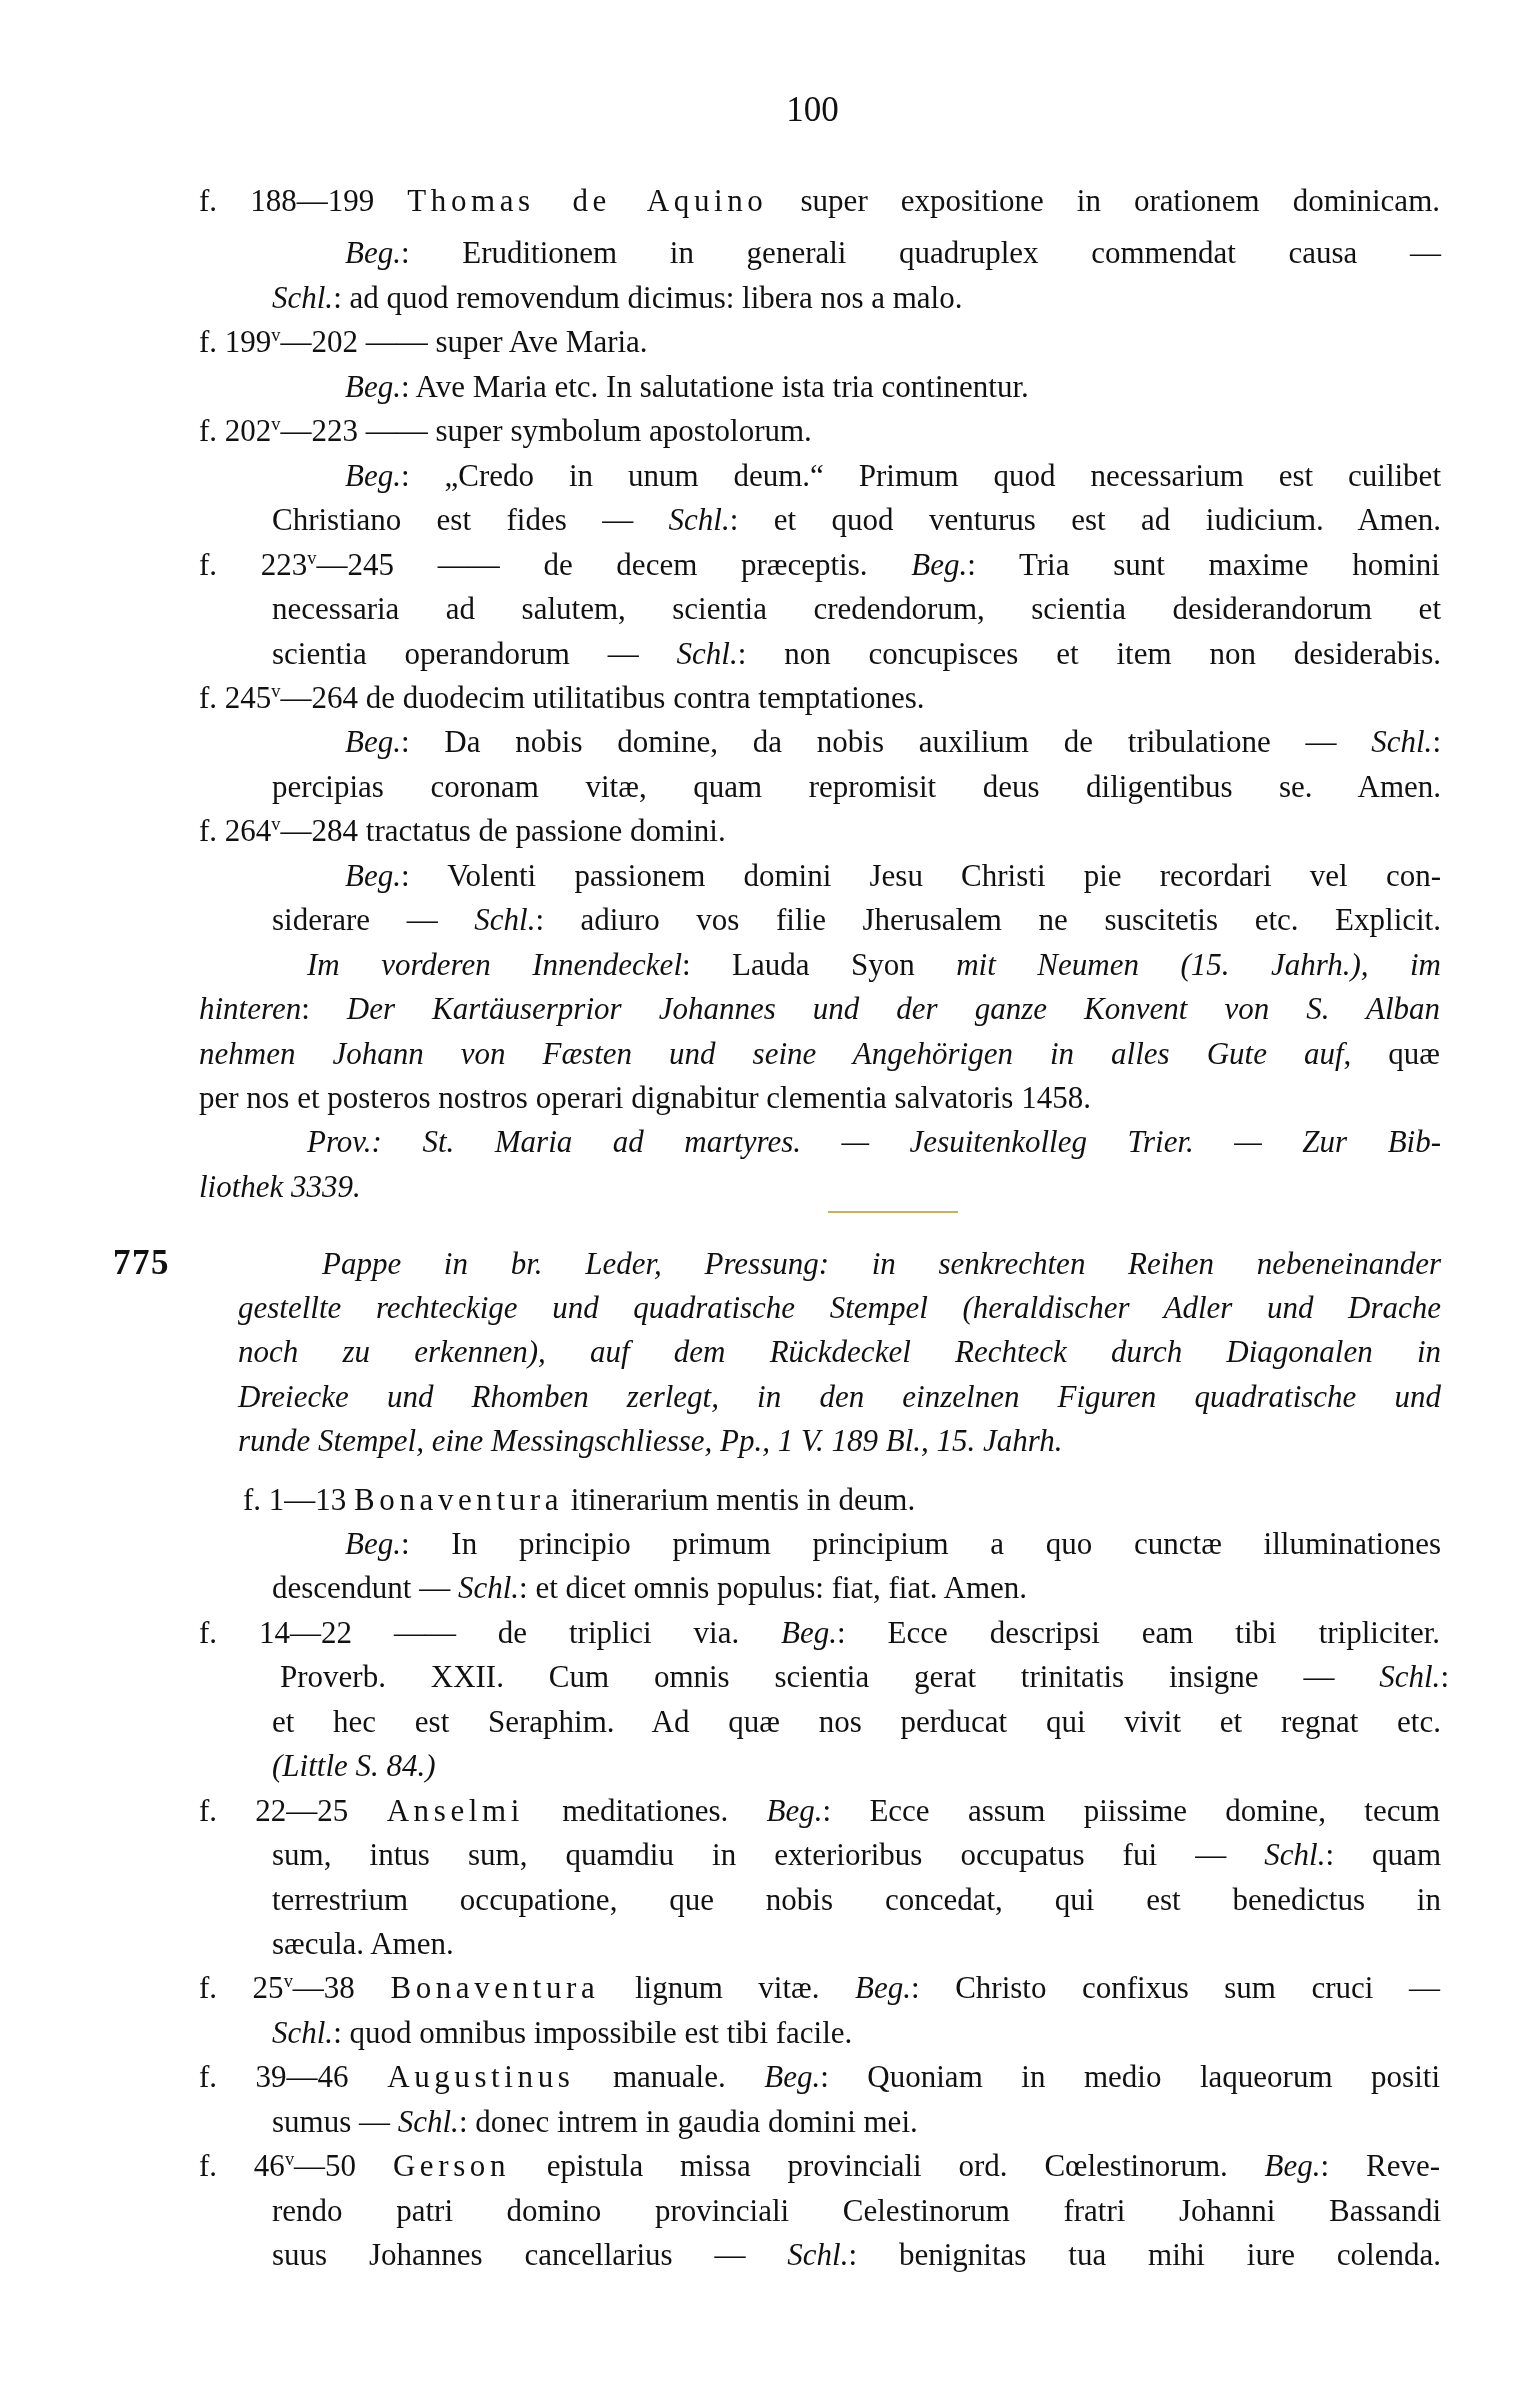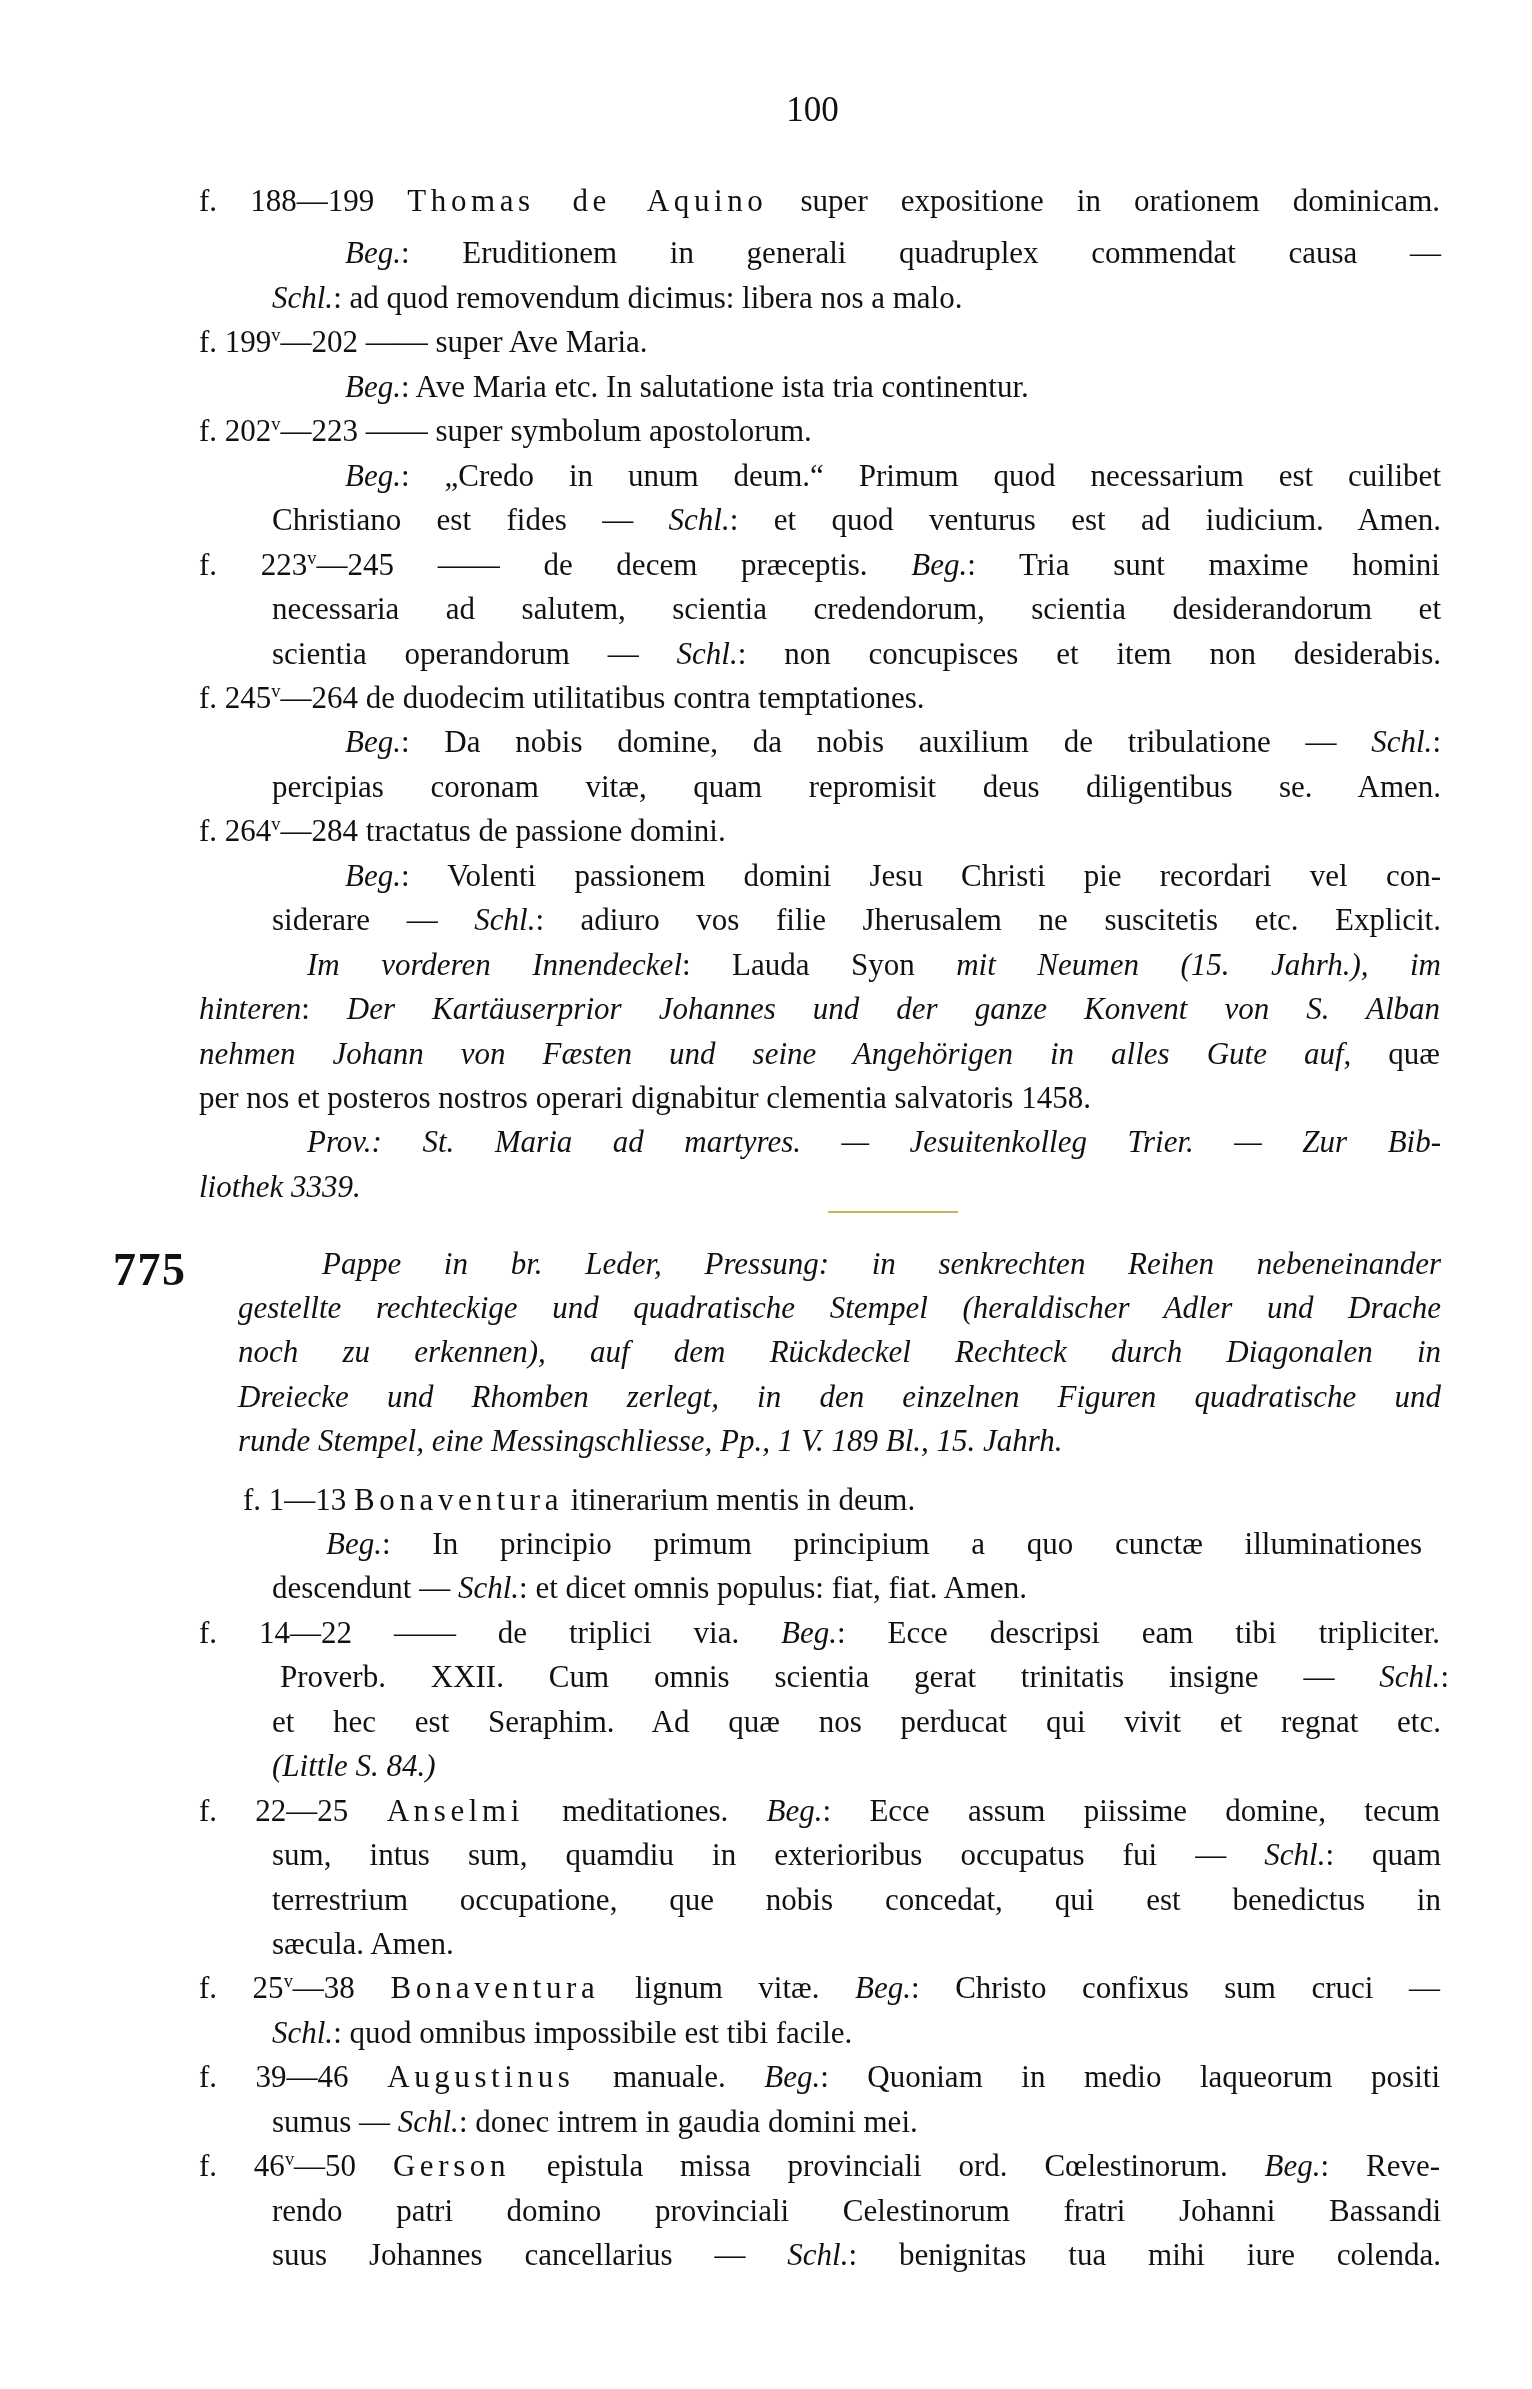--- a/index.html
+++ b/index.html
@@ -4,21 +4,21 @@
 <style>
   html, body { margin: 0; padding: 0; background: #ffffff; }
   body { width: 1533px; height: 2389px; position: relative; overflow: hidden;
          font-family: "Liberation Serif", "DejaVu Serif", serif; color: #111; }
   .pg { position: absolute; top: 90px; left: 0; width: 1625px; text-align: center;
         font-size: 35px; }
   .ln { position: absolute; font-size: 31px; line-height: 38px; white-space: nowrap; }
   .j { text-align: justify; text-align-last: justify; }
   .sp { letter-spacing: 4.6px; }
   i, .it { font-style: italic; }
-  .num { position: absolute; left: 113px; font-weight: bold; font-size: 46px; letter-spacing: 1.5px; }
+  .num { position: absolute; left: 113px; font-weight: bold; font-size: 35px; letter-spacing: 1.5px; }
   .rule { position: absolute; left: 828px; top: 1211px; width: 130px; height: 1.5px; background: #c9b25a; }
   sup { font-size: 18.4px; vertical-align: 10.7px; line-height: 0; }
 </style>
 </head>
 <body>
 
 <div class="pg">100</div>
 
 <div>
   <div class="ln j" style="top:182px;left:199px;width:1241px;"><span>f. 188—199</span> <span class="sp">Thomas de Aquino</span><span> super expositione in orationem dominicam.</span></div>
@@ -50,21 +50,21 @@
 
 <div>
   <div class="num" style="top:1243px;">775</div>
   <div class="ln j it" style="top:1245px;left:322px;width:1119px;">Pappe in br. Leder, Pressung: in senkrechten Reihen nebeneinander</div>
   <div class="ln j it" style="top:1289px;left:238px;width:1203px;">gestellte rechteckige und quadratische Stempel (heraldischer Adler und Drache</div>
   <div class="ln j it" style="top:1333px;left:238px;width:1203px;">noch zu erkennen), auf dem Rückdeckel Rechteck durch Diagonalen in</div>
   <div class="ln j it" style="top:1378px;left:238px;width:1203px;">Dreiecke und Rhomben zerlegt, in den einzelnen Figuren quadratische und</div>
   <div class="ln it" style="top:1422px;left:238px;">runde Stempel, eine Messingschliesse, Pp., 1 V. 189 Bl., 15. Jahrh.</div>
 
   <div class="ln" style="top:1481px;left:199px;margin-left:44px;"><span>f. 1—13</span> <span class="sp">Bonaventura</span><span> itinerarium mentis in deum.</span></div>
-  <div class="ln j" style="top:1525px;left:326px;width:1096px;"><i>Beg.</i><span>: In principio primum principium a quo cunctæ illuminationes</span></div>
+  <div class="ln j" style="top:1525px;left:345px;width:1096px;"><i>Beg.</i><span>: In principio primum principium a quo cunctæ illuminationes</span></div>
   <div class="ln" style="top:1569px;left:272px;"><span>descendunt — </span><i>Schl.</i><span>: et dicet omnis populus: fiat, fiat.  Amen.</span></div>
   <div class="ln j" style="top:1614px;left:199px;width:1241px;"><span>f. 14—22</span><span> —— de triplici via.  </span><i>Beg.</i><span>: Ecce descripsi eam tibi tripliciter.</span></div>
   <div class="ln j" style="top:1658px;left:272px;width:1169px;margin-left:8px;"><span>Proverb. XXII.  Cum omnis scientia gerat trinitatis insigne — </span><i>Schl.</i><span>:</span></div>
   <div class="ln j" style="top:1703px;left:272px;width:1169px;"><span>et hec est Seraphim.  Ad quæ nos perducat qui vivit et regnat etc.</span></div>
   <div class="ln" style="top:1747px;left:272px;"><i>(Little S. 84.)</i></div>
   <div class="ln j" style="top:1792px;left:199px;width:1241px;"><span>f. 22—25</span> <span class="sp">Anselmi</span><span> meditationes.  </span><i>Beg.</i><span>: Ecce assum piissime domine, tecum</span></div>
   <div class="ln j" style="top:1836px;left:272px;width:1169px;"><span>sum, intus sum, quamdiu in exterioribus occupatus fui — </span><i>Schl.</i><span>: quam</span></div>
   <div class="ln j" style="top:1881px;left:272px;width:1169px;"><span>terrestrium occupatione, que nobis concedat, qui est benedictus in</span></div>
   <div class="ln" style="top:1925px;left:272px;"><span>sæcula.  Amen.</span></div>
   <div class="ln j" style="top:1969px;left:199px;width:1241px;"><span>f. 25</span><sup>v</sup><span>—38</span> <span class="sp">Bonaventura</span><span> lignum vitæ.  </span><i>Beg.</i><span>: Christo confixus sum cruci —</span></div>

